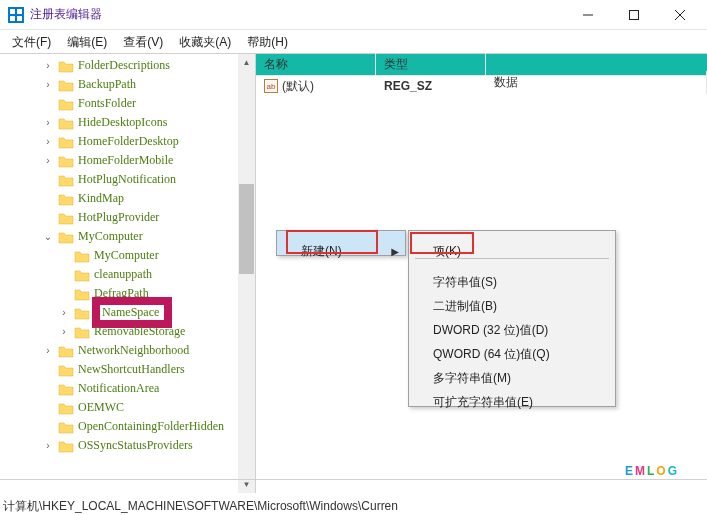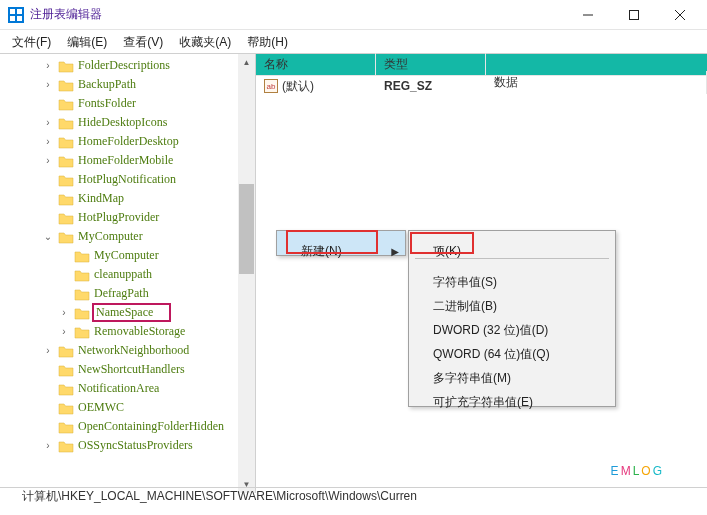--- a/index.html
+++ b/index.html
@@ -21,21 +21,21 @@
 .tree-scroll .thumb { position: absolute; top: 130px; left: 1px; right: 1px; height: 90px; background: #c1c1c1; }
 .tree-scroll .arrow { position: absolute; left: 0; right: 0; height: 17px; display:flex; align-items:center; justify-content:center; font-size:8px; color:#606060;}
 .tree-scroll .arrow.up { top:0; }
 .tree-scroll .arrow.down { bottom:0; }
 
 .tree { padding: 2px 0; }
 .tree-row { display: flex; align-items: center; height: 19px; white-space: nowrap; padding-left: 6px; }
 .tree-row .expand { width: 12px; text-align: center; color: #666; font-size: 10px; }
 .tree-row .folder-icon { width: 16px; height: 14px; margin: 0 4px; }
 .tree-row .label { color: #4d7c0f; font-family: Liberation Serif, serif; }
-.tree-row.highlighted .label-box { border: 2px solid #be185d; padding: 0 16px 0 2px; margin-left:-2px; }
+.tree-row.highlighted .label-box { border: 8px solid #be185d; padding: 0 5px 0 2px; margin-left:-2px; }
 .indent-2 { padding-left: 42px; }
 .indent-3 { padding-left: 58px; }
 
 .list-pane { flex: 1; position: relative; }
 .list-header { display: flex; height: 22px; background: #14b8a6; border-bottom: 1px solid #e5e5e5; align-items: center; }
 .list-header .col { padding: 3px 8px; color: #333; border-right: 1px solid #e5e5e5; }
 .col-name { width: 120px; }
 .col-type { width: 110px; }
 .col-data { flex: 1; margin-top: 36px; }
 .list-row { display: flex; height: 20px; align-items: center; }
@@ -48,23 +48,23 @@
 .context-menu { position: absolute; background: #f2f2f2; border: 1px solid #a0a0a0; box-shadow: 2px 2px 4px rgba(0,0,0,0.2); }
 .ctx-1 { left: 276px; top: 230px; width: 130px; }
 .ctx-item { height: 24px; display: flex; align-items: center; padding: 16px 18px 0 24px; color: #222; position: relative; }
 .ctx-item.hover { background: #cde6f7; }
 .ctx-item .arrow-r { position:absolute; right:6px; font-size:10px; color:#333; }
 .ctx-highlight-1 { position:absolute; left:286px; top:230px; width:92px; height:24px; border:2px solid #e03030; pointer-events:none; }
 .ctx-2 { left: 408px; top: 230px; width: 208px; }
 .ctx-sep { height:1px; background:#c0c0c0; margin: 3px 6px; }
 .ctx-highlight-2 { position:absolute; left:410px; top:232px; width:64px; height:22px; border:2px solid #e03030; pointer-events:none; }
 
-.statusbar { position: absolute; left: 0; right: 0; bottom: 0; height: 28px; border-top: 1px solid #d0d0d0; display:flex; align-items:flex-start; padding:0 22px; color:#333; font-size:12px; overflow:hidden; white-space:nowrap; }
-
-.logo { position: absolute; right: 43px; bottom: 30px; font-family: Arial, sans-serif; font-weight: 400; font-size: 44px; letter-spacing: 2px; }
+.statusbar { position: absolute; left: 0; right: 0; bottom: 0; height: 36px; border-top: 1px solid #d0d0d0; display:flex; align-items:flex-end; padding:0 3px; color:#333; font-size:12px; overflow:hidden; white-space:nowrap; }
+
+.logo { position: absolute; right: 28px; bottom: 30px; font-family: Arial, sans-serif; font-weight: 700; font-size: 44px; letter-spacing: 2px; }
 .logo .c1{color:#1e9bd8;} .logo .c2{color:#e5377c;} .logo .c3{color:#2bb24c;} .logo .c4{color:#f5a506;} .logo .c5{color:#16b9c8;}
 
 svg.folder { fill:#ffd96a; stroke:#d9b23a; stroke-width:0.5; }
 svg.app-ico rect{ fill:#0078d7; }
 svg.app-ico .sq{ fill:#fff; }
 </style>
 </head>
 <body>
 
 <div class="titlebar">

